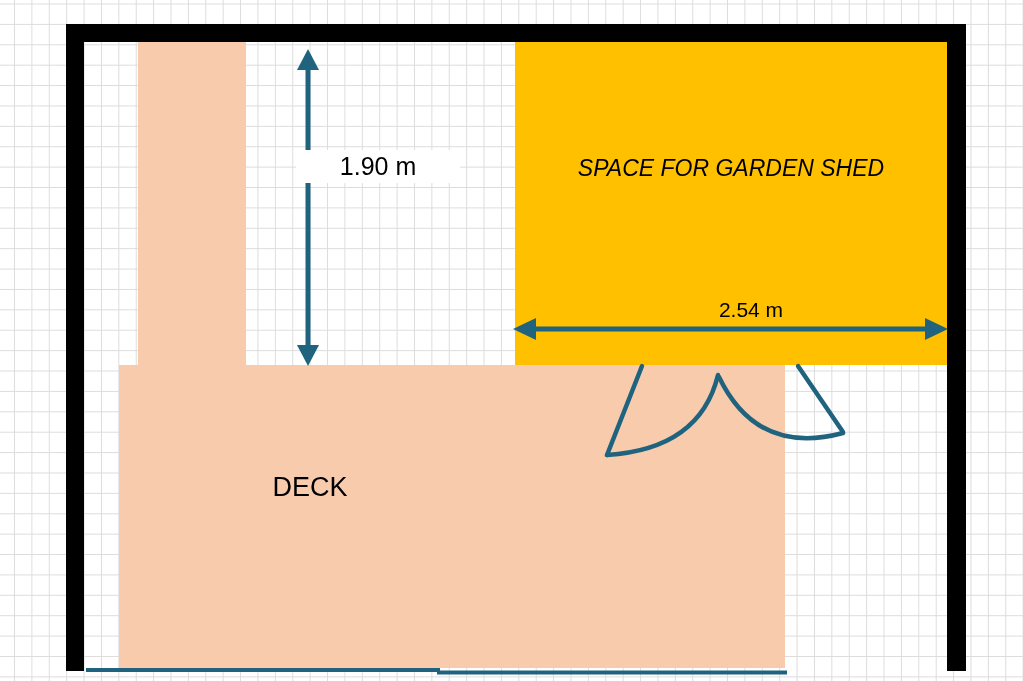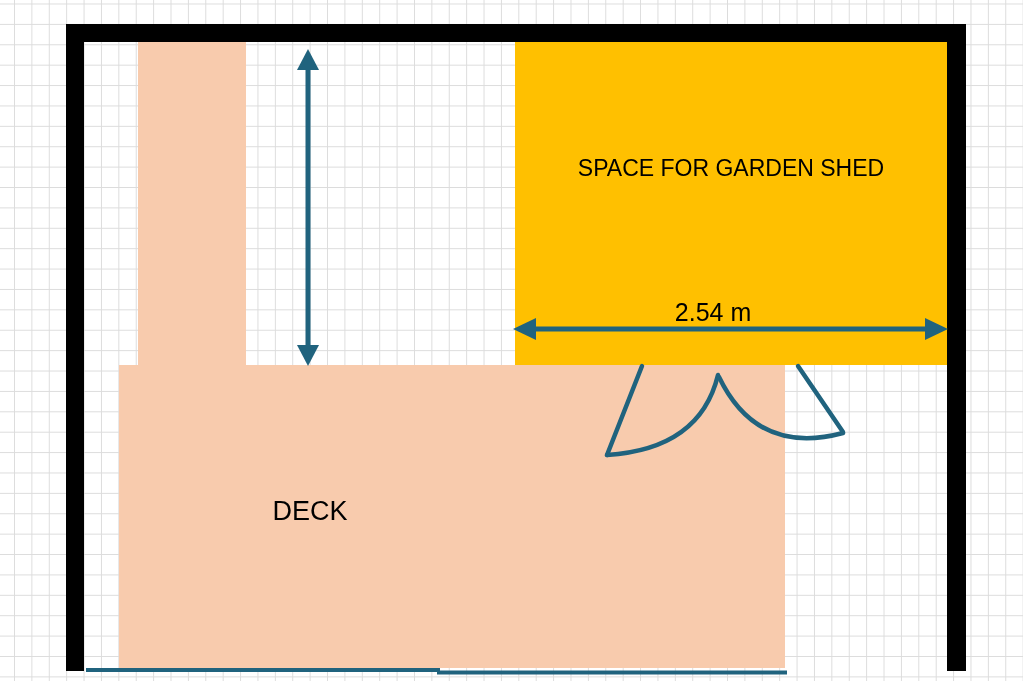--- a/index.html
+++ b/index.html
@@ -18,26 +18,26 @@
   .abs{position:absolute;}
   .wall{background:#000000;}
   .wall-top{left:66px;top:24px;width:900px;height:18px;}
   .wall-left{left:66px;top:24px;width:18px;height:647px;}
   .wall-right{left:947px;top:24px;width:19px;height:647px;}
   .shed{left:515px;top:42px;width:432px;height:323px;background:#FFC000;}
   .deck-column{left:138px;top:42px;width:108px;height:323px;background:#F8CBAD;}
   .deck-main{left:119px;top:365px;width:666px;height:303px;background:#F8CBAD;}
   svg.overlay{left:0;top:0;width:1023px;height:681px;pointer-events:none;}
   .lbl{color:#000;white-space:nowrap;}
-  .lbl-shed{left:515px;top:155px;width:432px;text-align:center;font-size:23px;}
-  .lbl-hdim{left:497px;top:298px;width:432px;text-align:center;font-size:25px;}
+  .lbl-shed{left:515px;top:155px;width:432px;text-align:center;font-size:23px;font-style:italic;}
+  .lbl-hdim{left:535px;top:298px;width:432px;text-align:center;font-size:21px;}
   .lbl-door{left:515px;top:348px;width:432px;text-align:center;font-size:15px;}
   .lbl-vdim{left:296px;top:150px;width:164px;height:33px;line-height:33px;
             text-align:center;font-size:25px;background:#ffffff;}
-  .lbl-deck{left:119px;top:496px;width:382px;text-align:center;font-size:27px;}
+  .lbl-deck{left:119px;top:472px;width:382px;text-align:center;font-size:27px;}
 </style>
 </head>
 <body>
 
 <div class="canvas">
 
   <div class="abs wall wall-top"></div>
   <div class="abs wall wall-left"></div>
   <div class="abs wall wall-right"></div>
 
@@ -70,15 +70,16 @@
     </g>
 
     <g stroke="#20637E" stroke-width="4">
       <line x1="86" y1="670" x2="440" y2="670"></line>
       <line x1="437" y1="672.5" x2="787" y2="672.5"></line>
     </g>
   </svg>
 
   <div class="abs lbl lbl-shed">SPACE FOR GARDEN SHED</div>
   <div class="abs lbl lbl-hdim">2.54 m</div>
+  <div class="abs lbl lbl-vdim">1.90 m</div>
   <div class="abs lbl lbl-deck">DECK</div>
 
 </div>
 
 </body></html>

